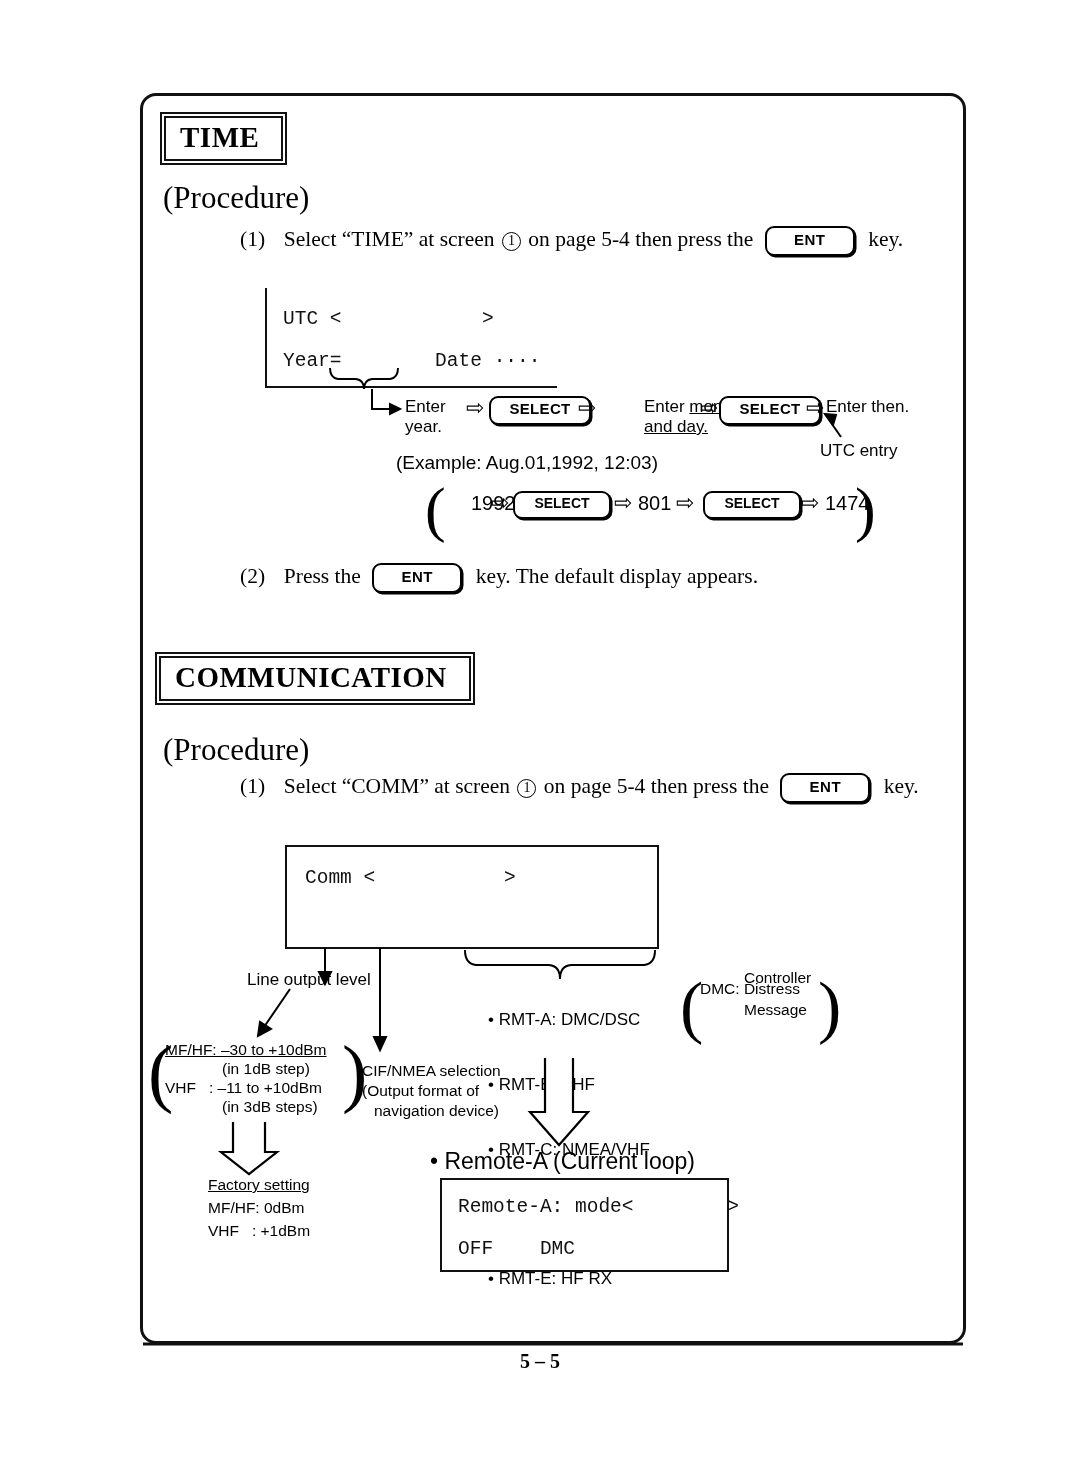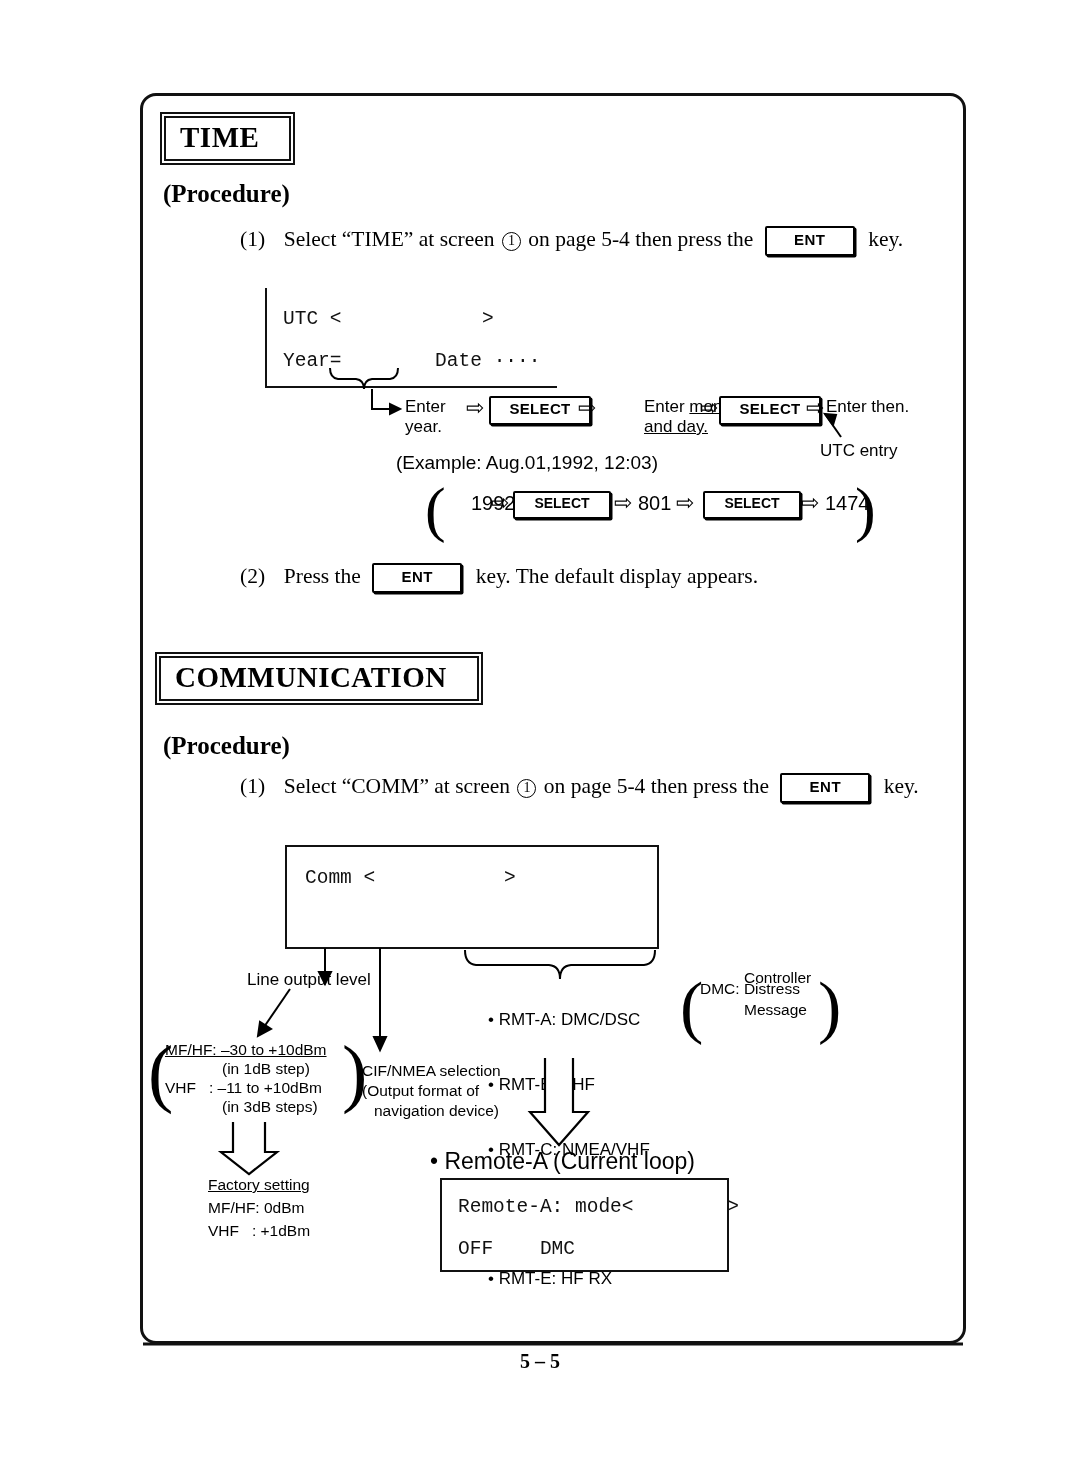--- a/index.html
+++ b/index.html
@@ -4,37 +4,37 @@
 <style>
   html,body{margin:0;padding:0;background:#fff;}
   body{width:1080px;height:1461px;position:relative;
        font-family:"Liberation Serif",serif;color:#000;
        -webkit-font-smoothing:none;}
   .page{position:absolute;left:140px;top:93px;width:826px;height:1251px;
         border:3px solid #111;border-radius:16px;box-sizing:border-box;}
 
   
   .headbox{position:absolute;border:2px solid #111;padding:2px;background:#fff;}
-  .headbox .inner{border:2px solid #111;padding:3px 30px 5px 14px;
+  .headbox .inner{border:2px solid #111;padding:3px 22px 5px 14px;
         font-family:"Liberation Serif",serif;font-weight:bold;white-space:nowrap;}
   #time-head{left:160px;top:112px;}
   #time-head .inner{font-size:29px;letter-spacing:.5px;}
   #comm-head{left:155px;top:652px;}
   #comm-head .inner{font-size:29px;letter-spacing:.5px;}
 
-  .procedure{position:absolute;font-weight:bold;font-size:25px;
+  .procedure{position:absolute;font-weight:normal;font-size:31px;
         font-family:"Liberation Serif",serif;}
   .step{position:absolute;font-size:21.5px;white-space:nowrap;
         font-family:"Liberation Serif",serif;}
   .circled{display:inline-block;border:1.4px solid #000;border-radius:50%;
         width:17px;height:17px;line-height:15px;text-align:center;font-size:14px;
         vertical-align:1px;margin:0 2px;}
 
   
-  .key{display:inline-block;border:2.2px solid #000;border-radius:2px;
+  .key{display:inline-block;border:2.2px solid #000;border-radius:9px;
         background:#fff;font-family:"Liberation Sans",sans-serif;font-weight:bold;
         text-align:center;vertical-align:middle;position:relative;
         box-shadow:1.5px 1.5px 0 #000;}
   .key.ent{width:86px;height:26px;line-height:23px;font-size:15px;letter-spacing:.5px;}
   .key.sel{width:98px;height:25px;line-height:22px;font-size:15px;letter-spacing:.3px;}
   .key.sel-sm{width:94px;height:24px;line-height:21px;font-size:14px;}
 
   
   .lcd{position:absolute;background:#fff;
        font-family:"Liberation Mono",monospace;font-size:19.5px;color:#111;}

